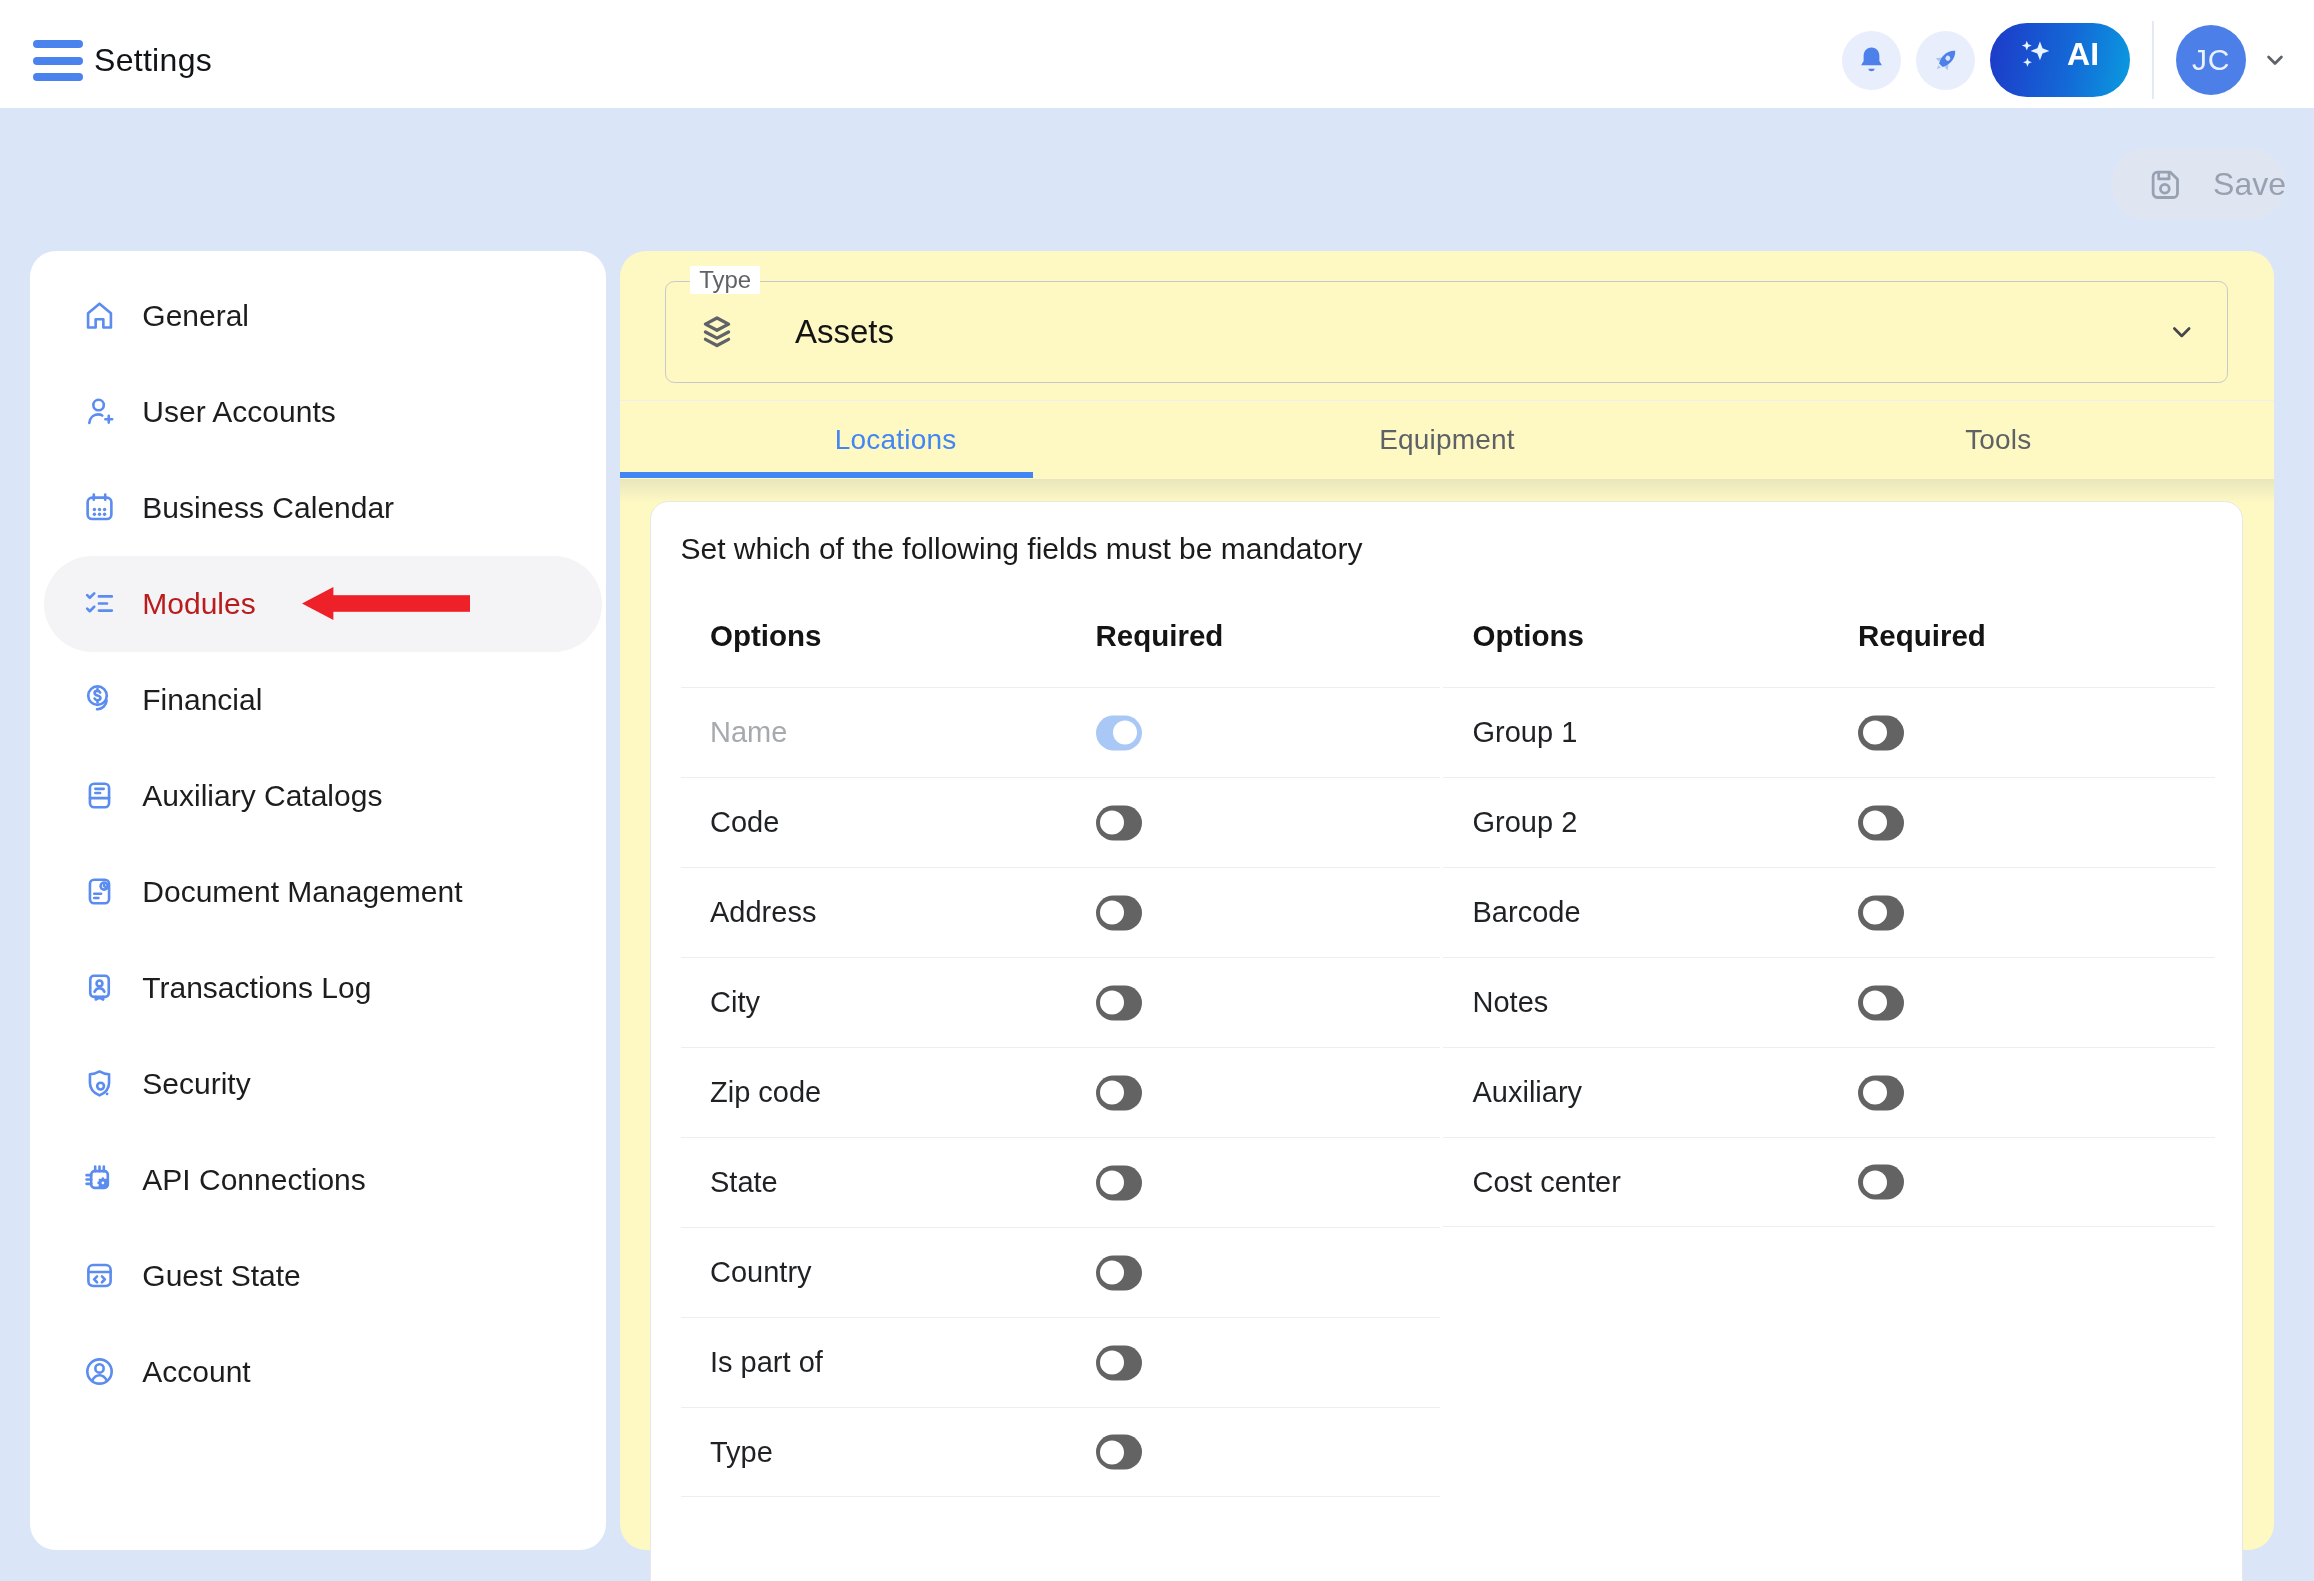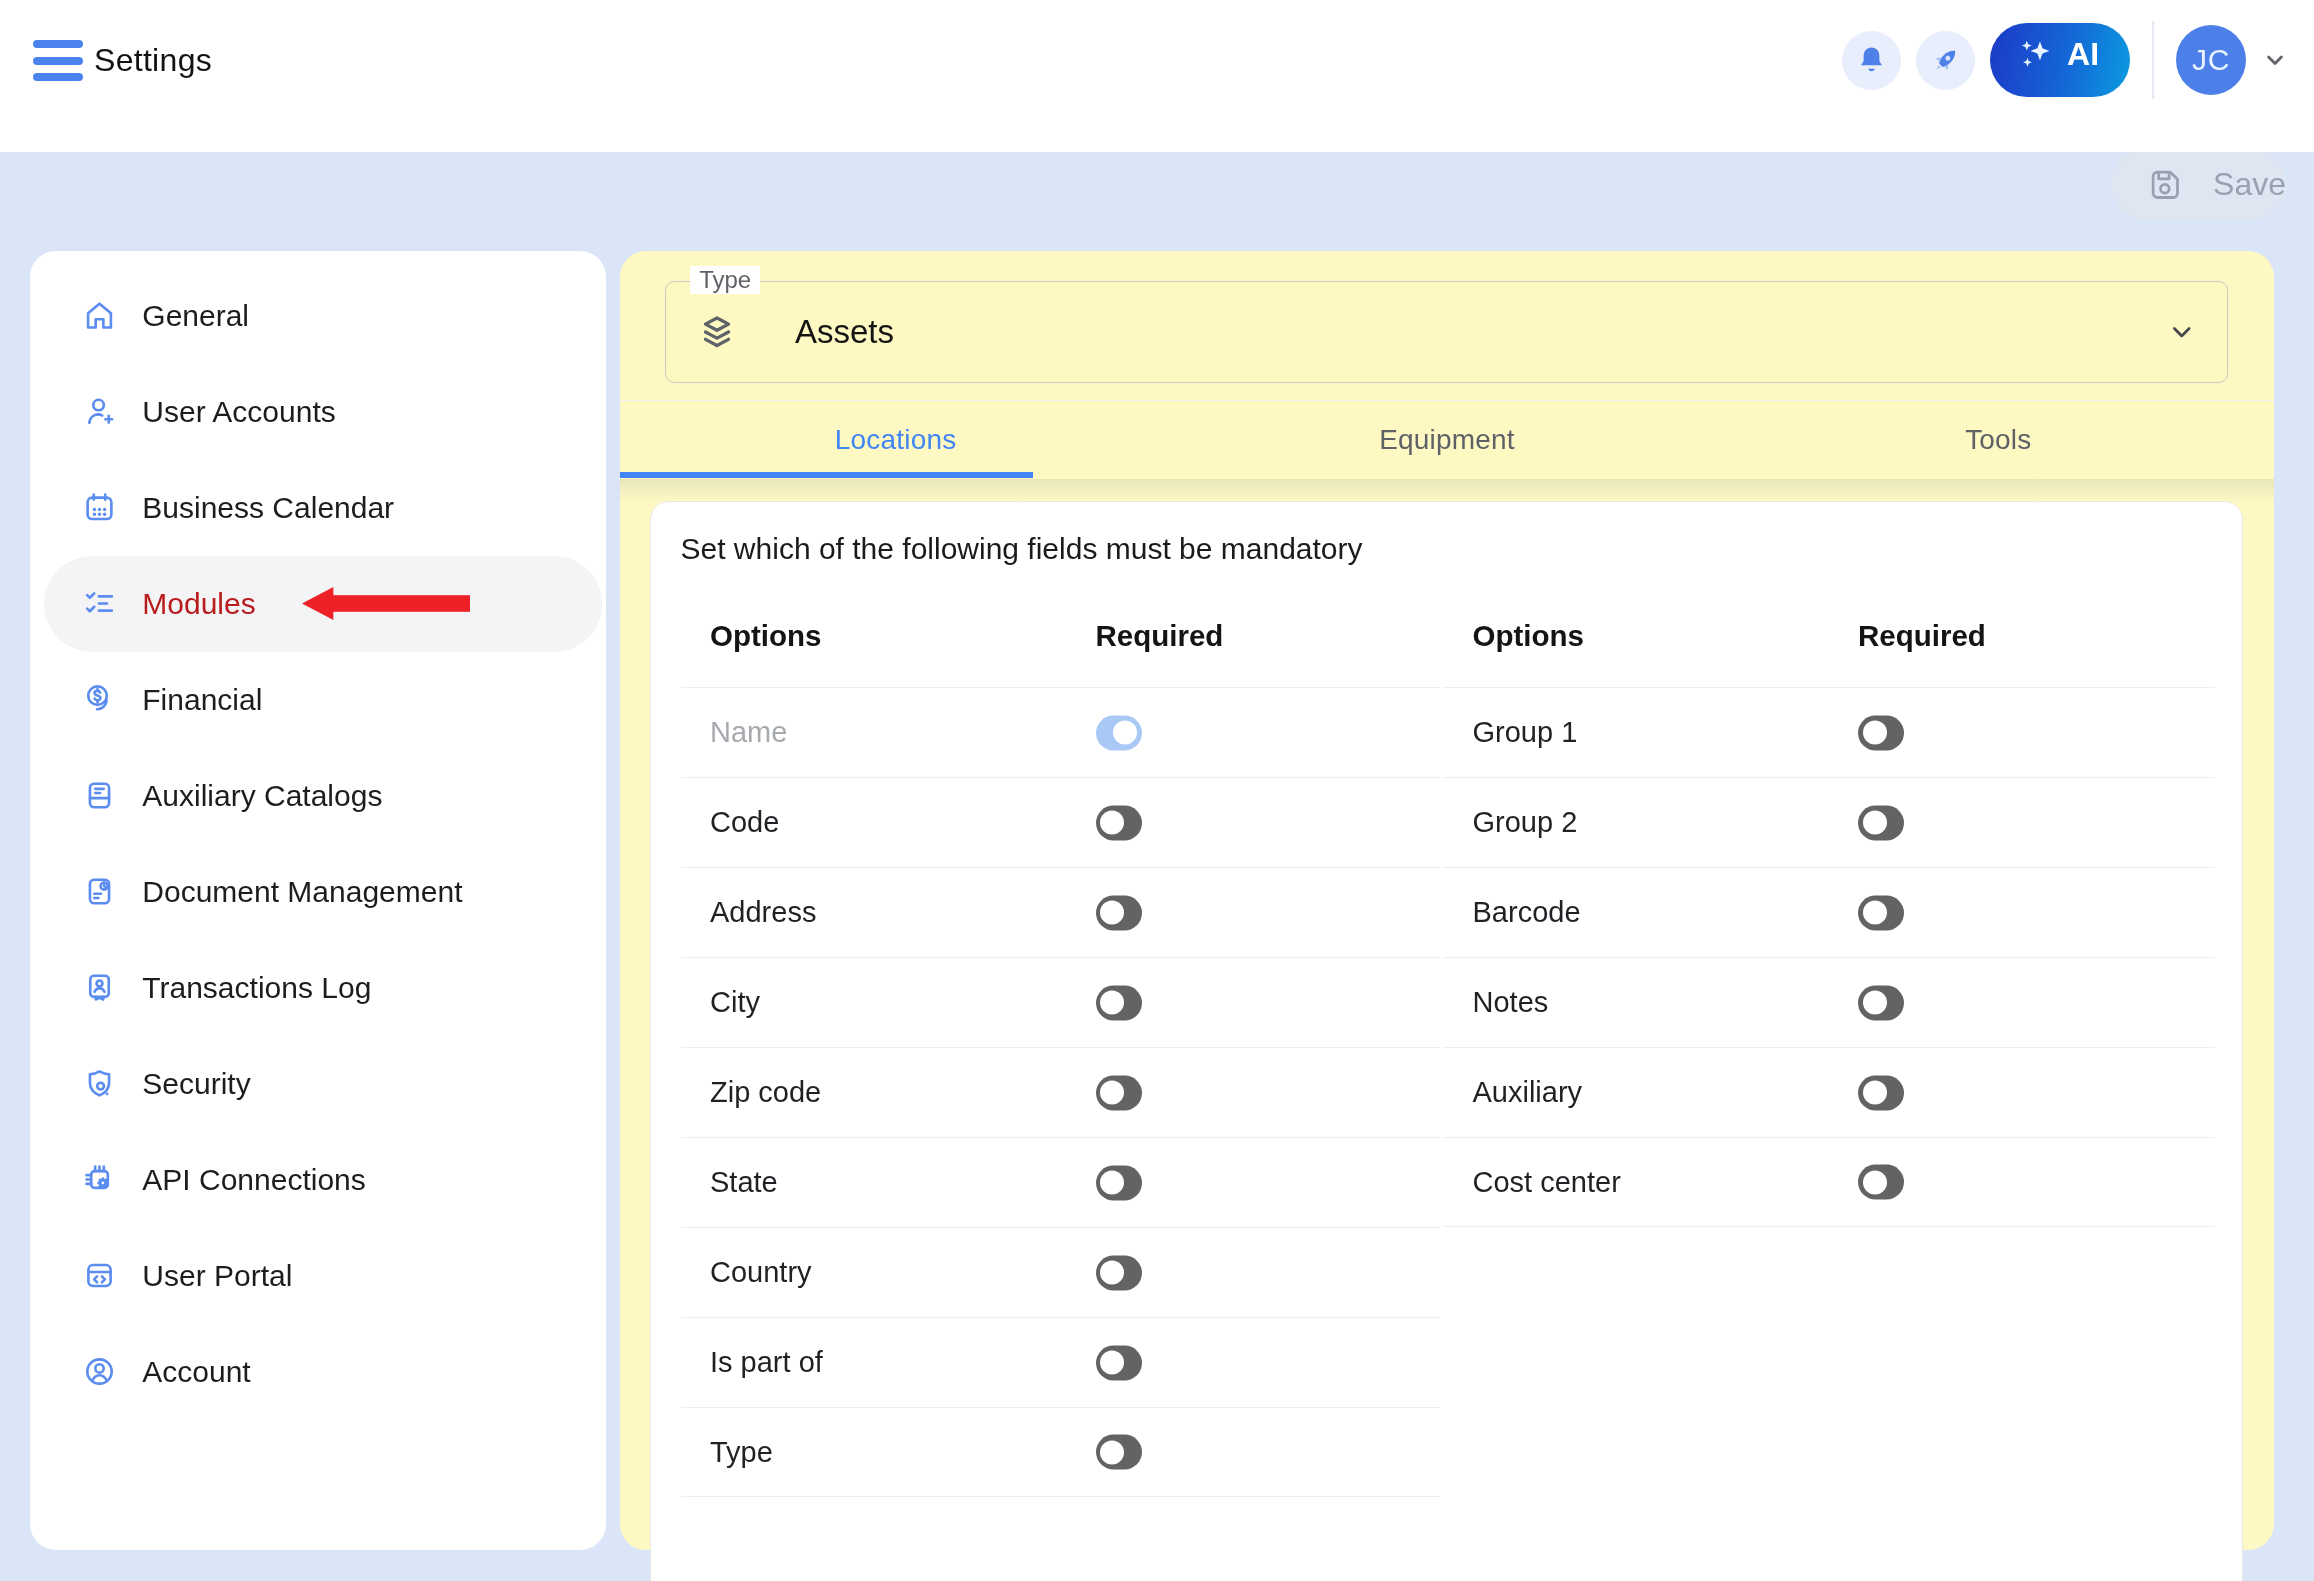--- a/index.html
+++ b/index.html
@@ -7,21 +7,21 @@
   body {
     background:#dbe5f8;
     font-family:"Liberation Sans","DejaVu Sans",sans-serif;
     color:#1d1d1f;
     position:relative;
   }
   svg { display:block; }
 
   
   .topbar {
-    position:absolute; top:0; left:0; width:2315px; height:152px;
+    position:absolute; top:0; left:0; width:2315px; height:108px;
     background:#ffffff; z-index:5;
   }
   .hamburger { position:absolute; left:33px; top:40px; width:50px; height:42px; cursor:pointer; }
   .hamburger .bar { position:absolute; left:0; width:50px; height:8.3px; border-radius:4.6px; background:#4a83ee; }
   .hamburger .bar:nth-child(1){ top:0; }
   .hamburger .bar:nth-child(2){ top:16.6px; }
   .hamburger .bar:nth-child(3){ top:33px; }
   .topbar-title {
     position:absolute; left:94px; top:0; height:120px; display:flex; align-items:center;
     font-size:32px; font-weight:500; color:#111317; letter-spacing:0.3px;
@@ -323,21 +323,21 @@
         <span class="nav-label">API Connections</span>
       </div>
       <div class="nav-item">
         <span class="nav-icon">
           <svg viewBox="0 0 24 24">
             <rect x="4.8" y="5.2" width="14.4" height="13.6" rx="3"></rect>
             <path d="M4.8 9.7h14.4"></path>
             <path d="M10.4 12.6l-1.9 1.9 1.9 1.9M13.6 12.6l1.9 1.9-1.9 1.9"></path>
           </svg>
         </span>
-        <span class="nav-label">User Portal</span>
+        <span class="nav-label">Guest State</span>
       </div>
       <div class="nav-item">
         <span class="nav-icon">
           <svg viewBox="0 0 24 24">
             <circle cx="12" cy="12" r="7.9"></circle>
             <circle cx="12" cy="10" r="2.7"></circle>
             <path d="M7.3 17.9c1.1-2.3 2.7-3.5 4.7-3.5s3.6 1.2 4.7 3.5"></path>
           </svg>
         </span>
         <span class="nav-label">Account</span>

